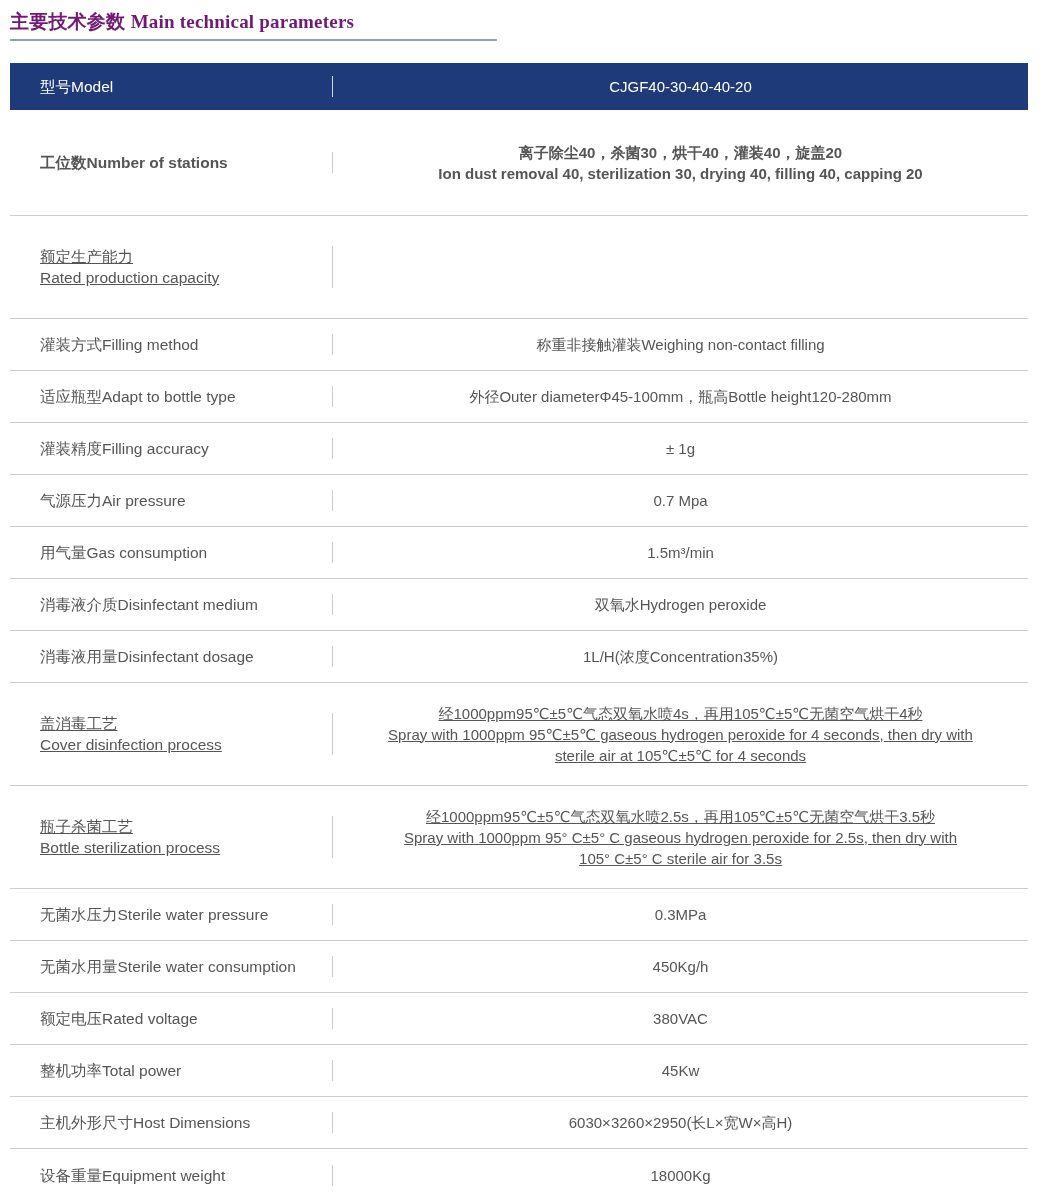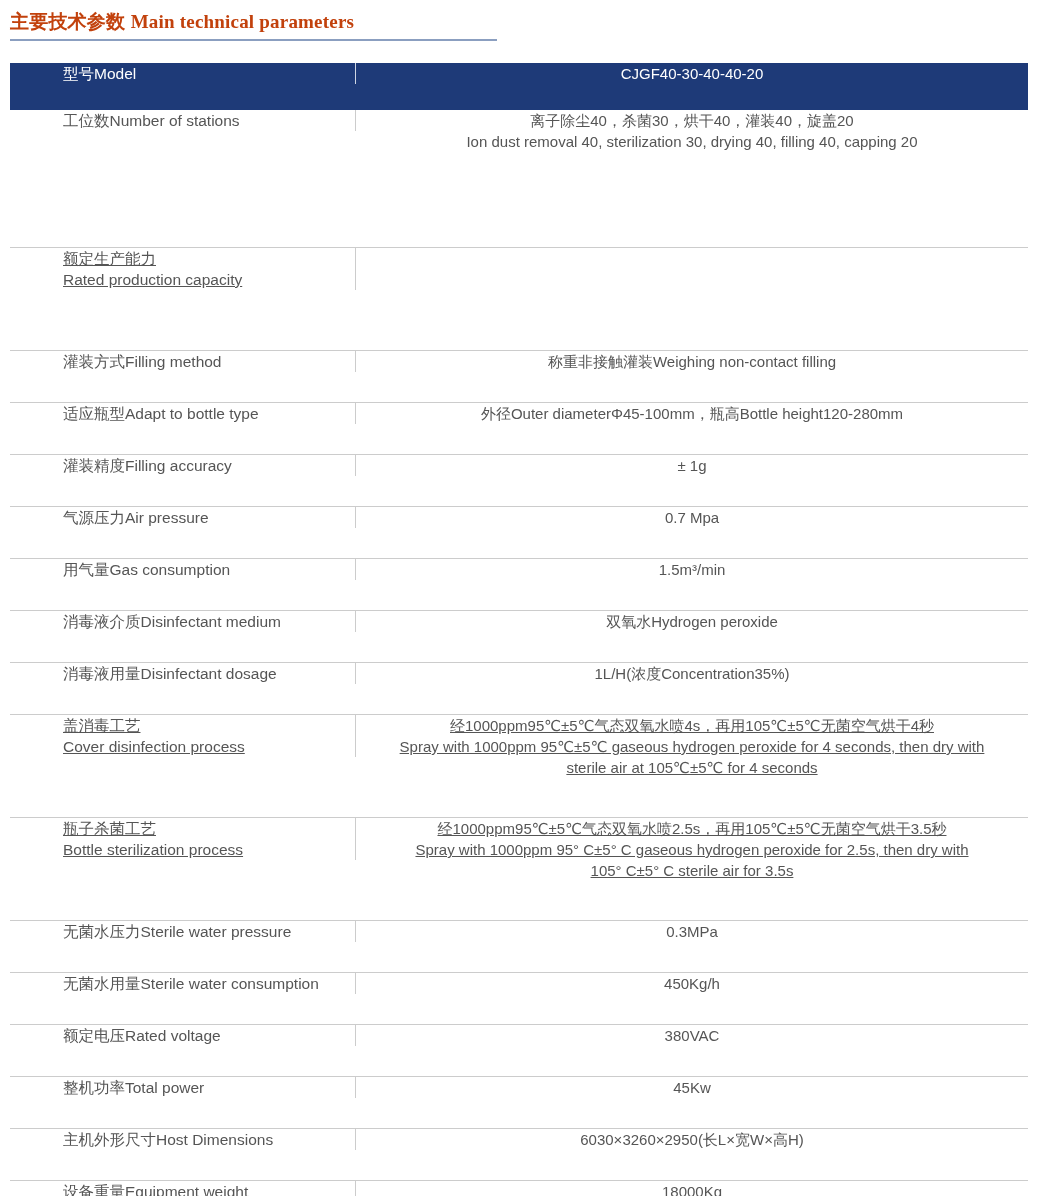--- a/index.html
+++ b/index.html
@@ -12,44 +12,43 @@
     color: #555555;
     overflow: hidden;
   }
   .page { position: absolute; left: 10px; top: 0; width: 1020px; }
 
   
   .title {
     padding-top: 9px;
     font-size: 19px;
     font-weight: bold;
-    color: #c2410c;
+    color: #701a75;
     letter-spacing: 0.2px;
     white-space: nowrap;
   }
   .title .zh { font-family: "Liberation Sans", "DejaVu Sans", sans-serif; }
   .title .en { font-family: "Liberation Serif", "DejaVu Serif", serif; }
   .title-underline {
     margin-top: 4px;
     width: 487px;
     height: 2px;
     background: #8b9fc0;
   }
 
   
   .spec-table {
     margin-top: 22px;
     width: 1018px;
     border-bottom: 5px solid #b5b5b5;
   }
   .row {
     display: flex;
-    align-items: flex-start;
+    align-items: center;
     border-bottom: 1px solid #cccccc;
-    padding-left: 23px;
   }
   .row:last-child { border-bottom: none; }
   .cell-label {
     width: 323px;
     flex: 0 0 323px;
     display: flex;
     align-items: center;
     padding-left: 30px;
     border-right: 1px solid #cccccc;
     font-size: 15.5px;
@@ -71,21 +70,21 @@
   
   .row.header {
     background: #1e3a78;
     color: #ffffff;
     border-bottom: none;
     height: 47px;
   }
   .row.header .cell-label { border-right: 1px solid #cfd6e4; }
 
   
-  .h-xl  { height: 138px; }
+  .h-xl  { height: 106px; font-weight: bold; }
   .h-lg  { height: 103px; text-decoration: underline; }
   .h-std { height: 52px; }
 </style>
 </head>
 <body>
 
 <div class="page">
 
   <div class="title">
     <span class="zh">主要技术参数</span>

